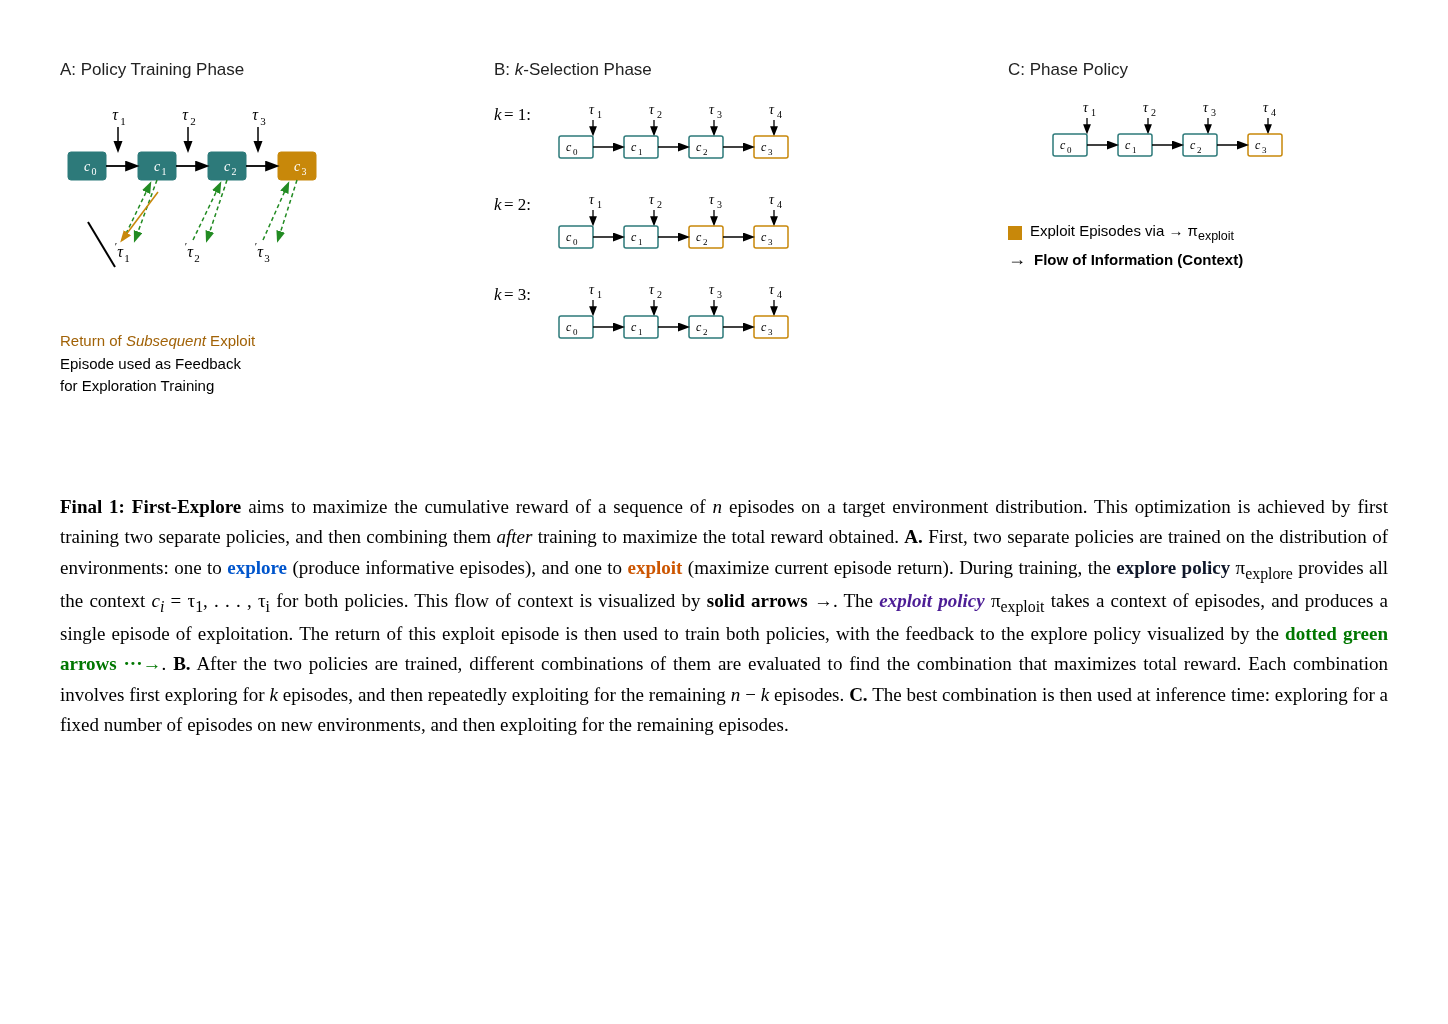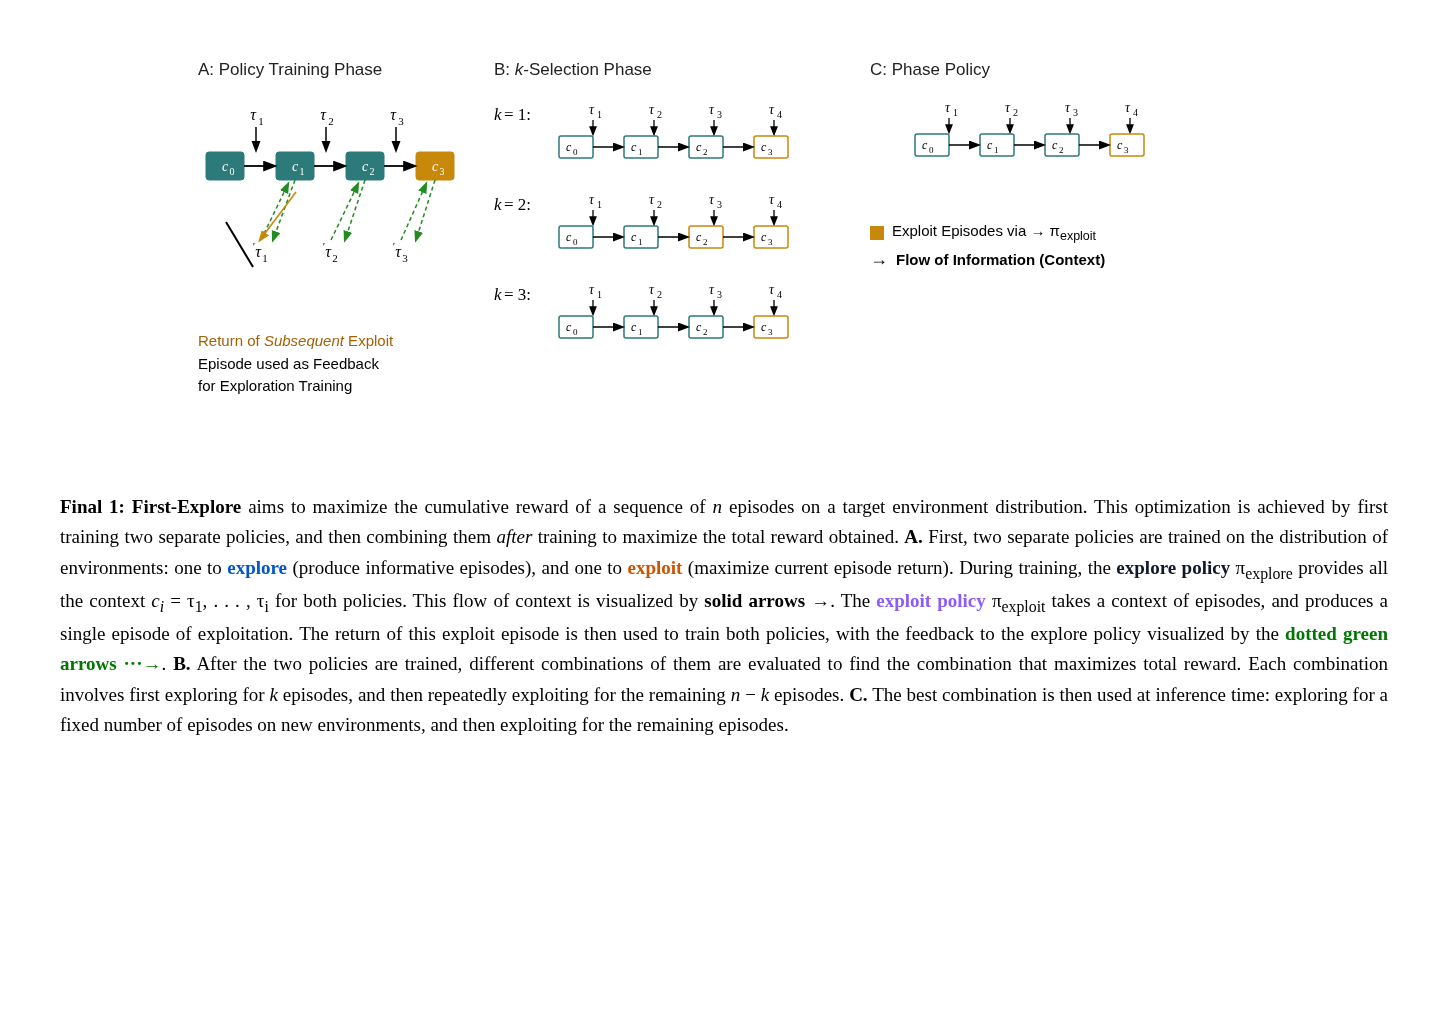--- a/index.html
+++ b/index.html
@@ -16,21 +16,21 @@
     .figure-container {
       width: 100%;
       background: #fff;
       padding: 20px 0;
     }
 
     .figure-panels {
       display: flex;
       gap: 16px;
       width: 100%;
-      justify-content: center;
+      justify-content: space-between;
       align-items: flex-start;
     }
 
     
     .panel-label {
       font-family: Arial, sans-serif;
       font-size: 17px;
       font-weight: normal;
       color: #222;
       margin-bottom: 12px;
@@ -73,21 +73,21 @@
       font-size: 19px;
       line-height: 1.6;
       text-align: justify;
       color: #000;
     }
     .figure-caption .fig-label { font-weight: bold; }
     .figure-caption .first-explore { font-weight: bold; }
     .figure-caption .explore-blue { color: #0055cc; font-weight: bold; }
     .figure-caption .exploit-orange { color: #cc5500; font-weight: bold; }
     .figure-caption .explore-policy { color: #0f172a; font-weight: bold; }
-    .figure-caption .exploit-policy { color: #8b5cf6; font-weight: bold; }
+    .figure-caption .exploit-policy { color: #4c1d95; font-weight: bold; font-style: italic; }
     .figure-caption .solid-arrows { font-weight: bold; }
     .figure-caption .dotted-green { color: #007700; font-weight: bold; }
 
     
     .legend-item {
       display: flex;
       align-items: center;
       gap: 8px;
       font-family: Arial, sans-serif;
       font-size: 15px;

